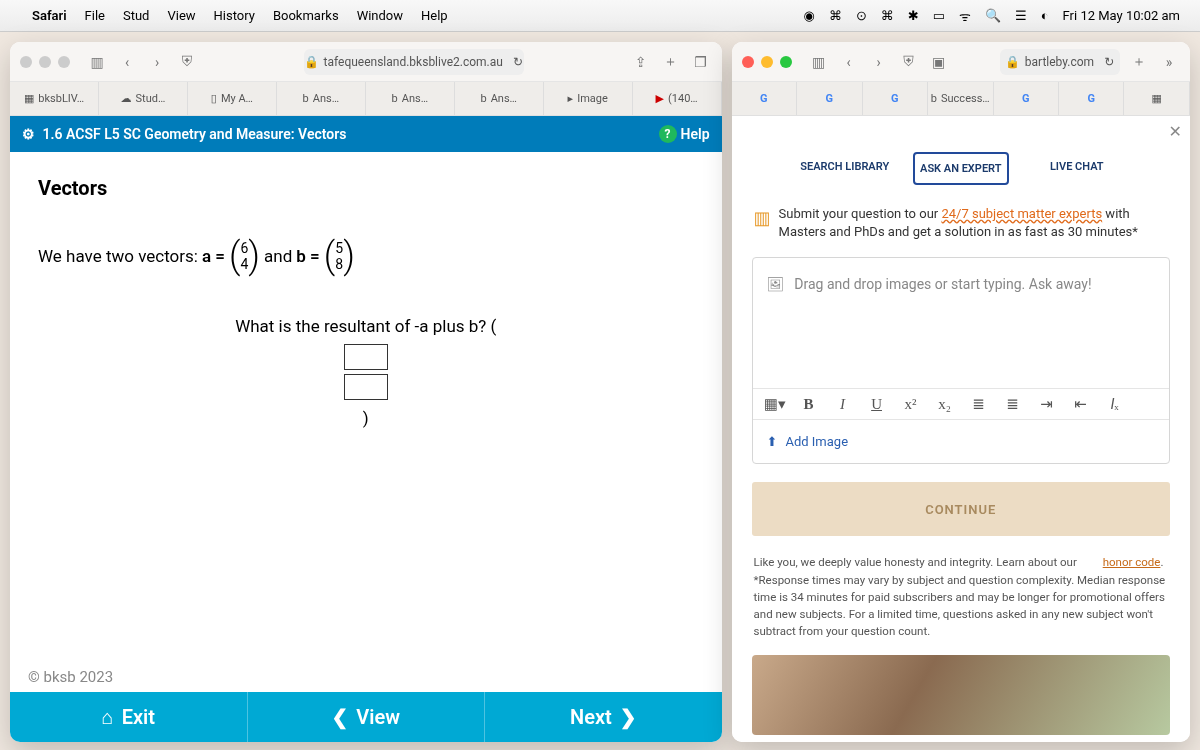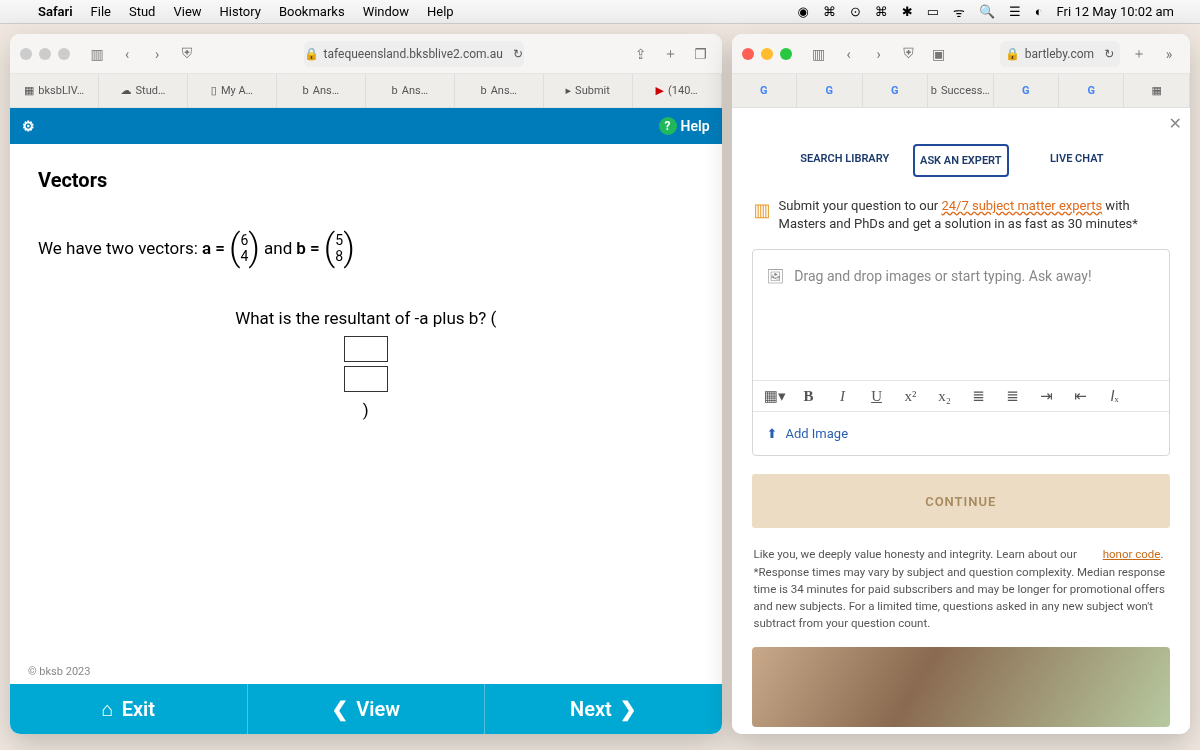--- a/index.html
+++ b/index.html
@@ -1,18 +1,18 @@
 <!DOCTYPE html>
 <html><head>
 <meta charset="utf-8">
 <style>
 * { margin:0; padding:0; box-sizing:border-box; font-family:-apple-system,BlinkMacSystemFont,"Segoe UI",Roboto,sans-serif; }
 body { width:1200px; height:750px; background:#f0e8e0; overflow:hidden; position:relative; }
 
-.menubar { height:24px; background:linear-gradient(#f8f8f8,#ececec); display:flex; align-items:center; padding:0 26px; font-size:13px; border-bottom:1px solid #ccc; }
+.menubar { height:32px; background:linear-gradient(#f8f8f8,#ececec); display:flex; align-items:center; padding:0 20px; font-size:13px; border-bottom:1px solid #ccc; }
 .menubar .apple { margin-right:12px; }
 .menubar .m { margin-right:18px; cursor:default; }
 .menubar .spacer { flex:1; }
 .menubar .ri { margin-left:14px; font-size:13px; }
 
 .desktop { display:flex; padding:10px; gap:10px; height:726px; }
 
 .win { background:#fff; border-radius:10px; box-shadow:0 10px 30px rgba(0,0,0,.2); display:flex; flex-direction:column; overflow:hidden; position:relative; }
 .win.left { width:714px; height:700px; }
 .win.right { width:460px; height:700px; }
@@ -39,21 +39,21 @@
 .content { flex:1; padding:24px 28px; overflow:auto; }
 .content h2 { font-size:20px; font-weight:700; margin-bottom:36px; }
 .qtext { font-size:17px; line-height:40px; display:flex; align-items:center; flex-wrap:wrap; gap:4px; }
 .vec { display:inline-flex; align-items:center; }
 .paren { font-size:36px; font-weight:300; line-height:1; }
 .col { display:inline-flex; flex-direction:column; font-size:14px; line-height:16px; text-align:center; }
 .q2 { margin-top:40px; font-size:17px; display:flex; align-items:center; gap:8px;flex-direction:column; }
 .inpvec { display:inline-flex; flex-direction:column; gap:4px; }
 .inp { width:44px; height:26px; border:1px solid #333; background:#fff; }
 
-.copy { font-size:11px; color:#888; padding:6px 18px; }
+.copy { font-size:15px; color:#888; padding:6px 18px; }
 .bottombar { height:50px; background:#00a9d4; display:flex; }
 .bb-btn { flex:1; display:flex; align-items:center; justify-content:center; color:#fff; font-size:20px; font-weight:600; gap:8px; border-right:1px solid rgba(255,255,255,.3); }
 .bb-btn:last-child{border-right:none}
 
 .bartleby { flex:1; display:flex; flex-direction:column; background:#fff; position:relative; }
 .closex { position:absolute; top:6px; right:8px; color:#888; font-size:16px; }
 .btabs { display:flex; justify-content:center; gap:20px; padding:36px 0 10px; }
 .btab { width:96px; text-align:center; font-size:11px; color:#1b3a6b; font-weight:600; padding:8px 0; }
 .btab.active { border:2px solid #224a9a; border-radius:4px; }
 .submit-line { display:flex; gap:8px; padding:10px 22px 16px; font-size:13px; color:#333; line-height:1.4; }
@@ -144,30 +144,31 @@
     <div class="tab">
           <span class="ico bb">b</span>
           <span>Ans…</span>
         </div>
     <div class="tab">
           <span class="ico bb">b</span>
           <span>Ans…</span>
         </div>
     <div class="tab">
           <span class="ico">▸</span>
-          <span>Submit</span>
+          <span>Image</span>
         </div>
     <div class="tab">
           <span class="ico" style="color:#c00">▶</span>
           <span>(140…</span>
         </div>
   </div>
 
   <div class="bluebar">
     <span class="gear">⚙</span>
+    <span>1.6 ACSF L5 SC Geometry and Measure: Vectors</span>
     <span class="sp"></span>
     <span class="help">
       <span class="q">?</span>
       <span>Help</span>
     </span>
   </div>
 
   <div class="content">
     <h2>Vectors</h2>
 

